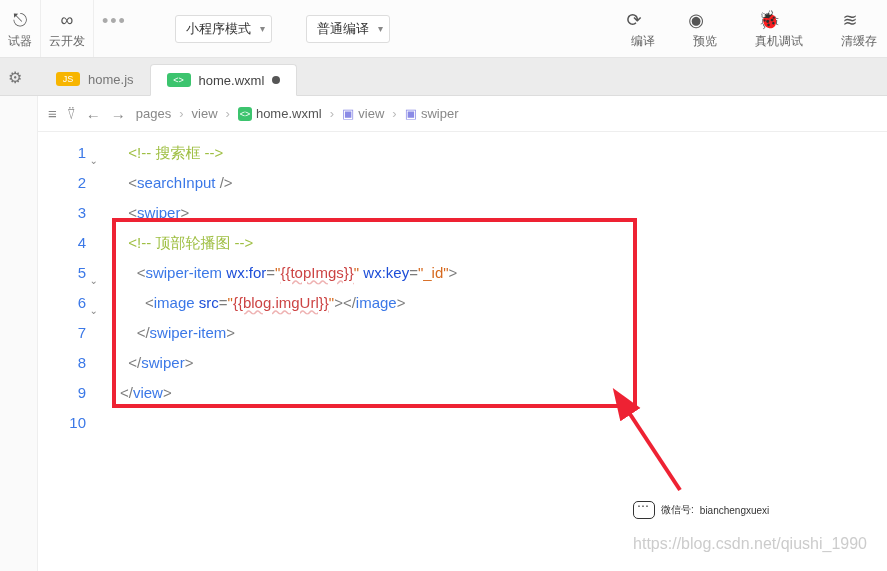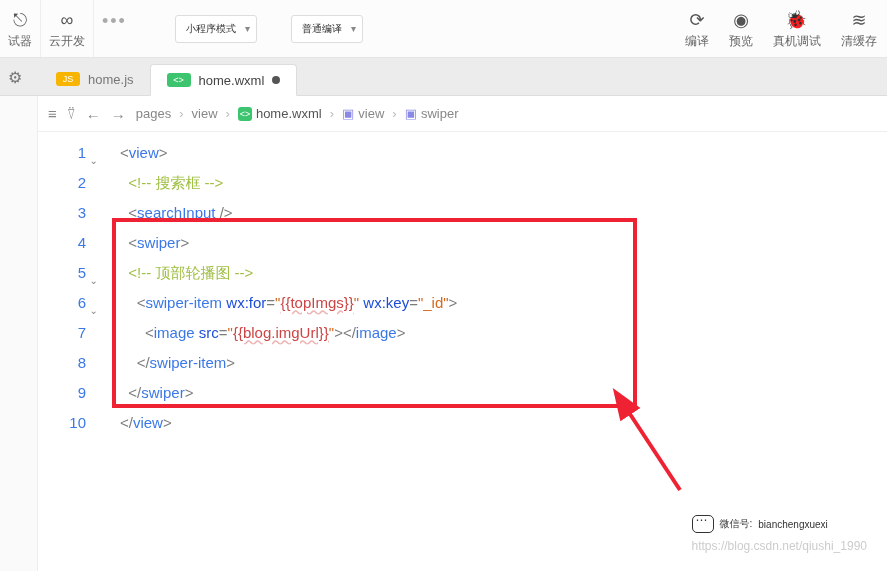--- a/index.html
+++ b/index.html
@@ -4,27 +4,27 @@
 <style>
 * { margin:0; padding:0; box-sizing:border-box; font-family:-apple-system,"Microsoft YaHei",sans-serif; }
 body { width:887px; height:571px; background:#fff; overflow:hidden; position:relative; font-size:13px; color:#555; }
 
 
 .toolbar { height:58px; border-bottom:1px solid #e5e5e5; display:flex; align-items:stretch; background:#fcfcfc; }
 .tb-group { display:flex; flex-direction:column; align-items:center; justify-content:center; padding:4px 8px 2px 8px; border-right:1px solid #eee; gap:2px; }
 .tb-group .ico { height:22px; display:flex; align-items:center; justify-content:center; font-size:18px; color:#555; }
 .tb-group .lbl { font-size:12px; color:#666; white-space:nowrap; }
 .tb-sel { display:flex; align-items:center; }
-.tb-sel .sel { height:28px; border:1px solid #ddd; background:#fff; border-radius:3px; display:flex; align-items:center; padding:0 20px 0 10px; position:relative; white-space:nowrap; font-size:10px; color:#333; margin-right:8px; }
+.tb-sel .sel { height:28px; border:1px solid #ddd; background:#fff; border-radius:3px; display:flex; align-items:center; padding:0 20px 0 10px; position:relative; white-space:nowrap; font-size:13px; color:#333; margin-right:8px; }
 .tb-sel .sel::after { content:"▾"; position:absolute; right:6px; color:#888; font-size:10px; }
 .tb-spacer { flex:1; }
 .tb-actions { display:flex; }
 .tb-btn { display:flex; flex-direction:column; align-items:center; justify-content:center; padding:4px 10px 2px 10px; gap:2px; }
 .tb-btn .ico { height:22px; display:flex; align-items:center; justify-content:center; font-size:18px; color:#555; }
-.tb-btn .lbl { font-size:12px; color:#666; white-space:nowrap; }
+.tb-btn .lbl { font-size:12px; color:#666; white-space:nowrap;margin-left:18px; }
 
 
 .tabstrip { height:38px; background:#ececec; display:flex; align-items:flex-end; padding-left:40px; border-bottom:1px solid #ddd; position:relative; }
 .side-gear { position:absolute; left:8px; top:10px; font-size:16px; color:#777; }
 .tab { height:32px; display:flex; align-items:center; padding:0 16px; gap:8px; color:#777; border-radius:4px 4px 0 0; position:relative; font-size:13px; }
 .tab.active { background:#fff; color:#444; border:1px solid #ddd; border-bottom:1px solid #fff; top:1px; }
 .tab .fico { width:24px; height:14px; border-radius:3px; display:flex; align-items:center; justify-content:center; font-size:9px; color:#fff; }
 .fico.js { background:#f7b500; }
 .fico.wxml { background:#3cc46e; }
 .tab .dot { width:8px; height:8px; border-radius:50%; background:#555; }
@@ -63,21 +63,21 @@
 .hl1 { left:112px; top:218px; width:525px; height:190px; }
 
 
 .arrow-svg { position:absolute; pointer-events:none; }
 
 
 .wm { position:absolute; right:20px; bottom:18px; text-align:right; color:#333; }
 .wm .row1 { display:flex; align-items:center; gap:6px; font-size:10px; }
 .wm .row1 .bubble { width:22px; height:18px; border:1px solid #333; border-radius:5px; position:relative; }
 .wm .row1 .bubble::after { content:"⋯"; position:absolute; left:3px; top:-3px; font-size:12px; letter-spacing:-1px; }
-.wm .row2 { font-size:12px; color:#ccc; margin-top:6px; }
+.wm .row2 { font-size:16px; color:#ccc; margin-top:16px; }
 </style>
 </head>
 <body>
 
 <div class="toolbar">
   <div class="tb-group">
     <span class="ico">⎋</span>
     <span class="lbl">试器</span>
   </div>
   <div class="tb-group">
@@ -164,21 +164,20 @@
           <div class="ln">3</div>
           <div class="ln">4</div>
           <div class="ln">5<span class="fold">⌄</span></div>
           <div class="ln">6<span class="fold">⌄</span></div>
           <div class="ln">7</div>
           <div class="ln">8</div>
           <div class="ln">9</div>
           <div class="ln">10</div>
         </div>
       <div class="code" id="code">
-          <div class="line"><span></span><span class="angle">&lt;</span><span class="tagn">view</span><span class="angle">&gt;</span></div>
           <div class="line"><span>  </span><span class="comment">&lt;!-- 搜索框 --&gt;</span></div>
           <div class="line"><span>  </span><span class="angle">&lt;</span><span class="tagn">searchInput</span><span class="angle"> /&gt;</span></div>
           <div class="line"><span>  </span><span class="angle">&lt;</span><span class="tagn">swiper</span><span class="angle">&gt;</span></div>
           <div class="line"><span>  </span><span class="comment">&lt;!-- 顶部轮播图 --&gt;</span></div>
           <div class="line"><span>    </span><span class="angle">&lt;</span><span class="tagn">swiper-item</span><span class=""> </span><span class="attr">wx:for</span><span class="angle">=</span><span class="str">"</span><span class="expr">{{topImgs}}</span><span class="str">"</span><span class=""> </span><span class="attr">wx:key</span><span class="angle">=</span><span class="str">"_id"</span><span class="angle">&gt;</span></div>
           <div class="line"><span>      </span><span class="angle">&lt;</span><span class="tagn">image</span><span class=""> </span><span class="attr">src</span><span class="angle">=</span><span class="str">"</span><span class="expr">{{blog.imgUrl}}</span><span class="str">"</span><span class="angle">&gt;&lt;/</span><span class="tagn">image</span><span class="angle">&gt;</span></div>
           <div class="line"><span>    </span><span class="angle">&lt;/</span><span class="tagn">swiper-item</span><span class="angle">&gt;</span></div>
           <div class="line"><span>  </span><span class="angle">&lt;/</span><span class="tagn">swiper</span><span class="angle">&gt;</span></div>
           <div class="line"><span></span><span class="angle">&lt;/</span><span class="tagn">view</span><span class="angle">&gt;</span></div>
         </div>

